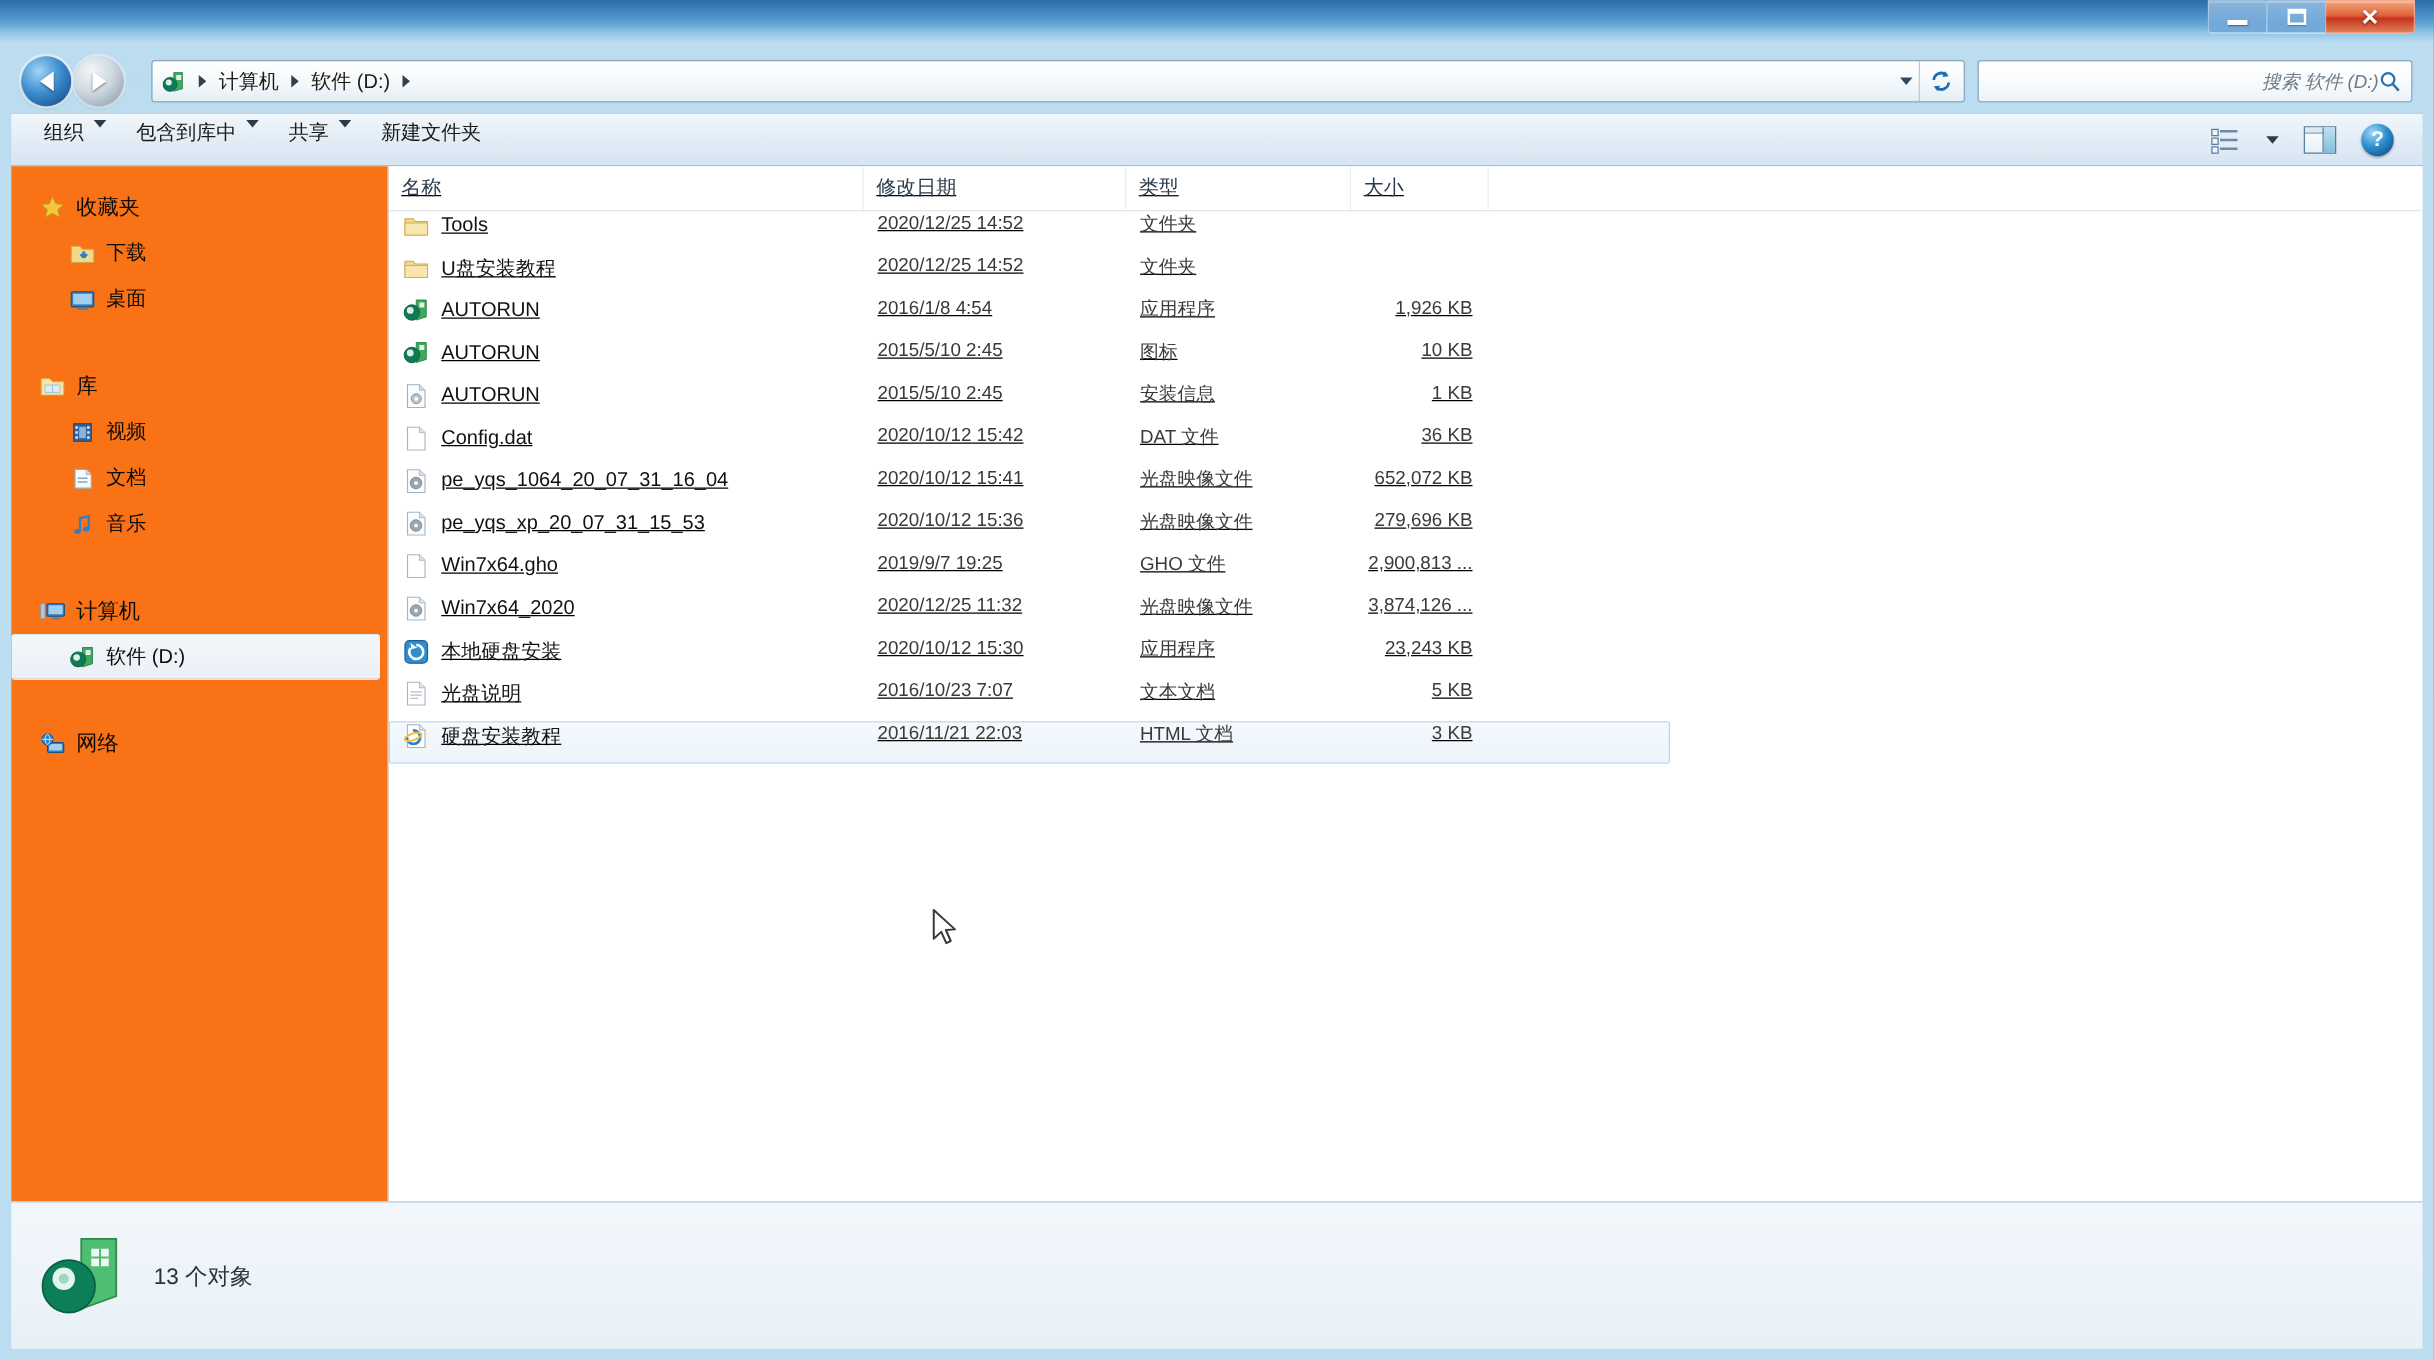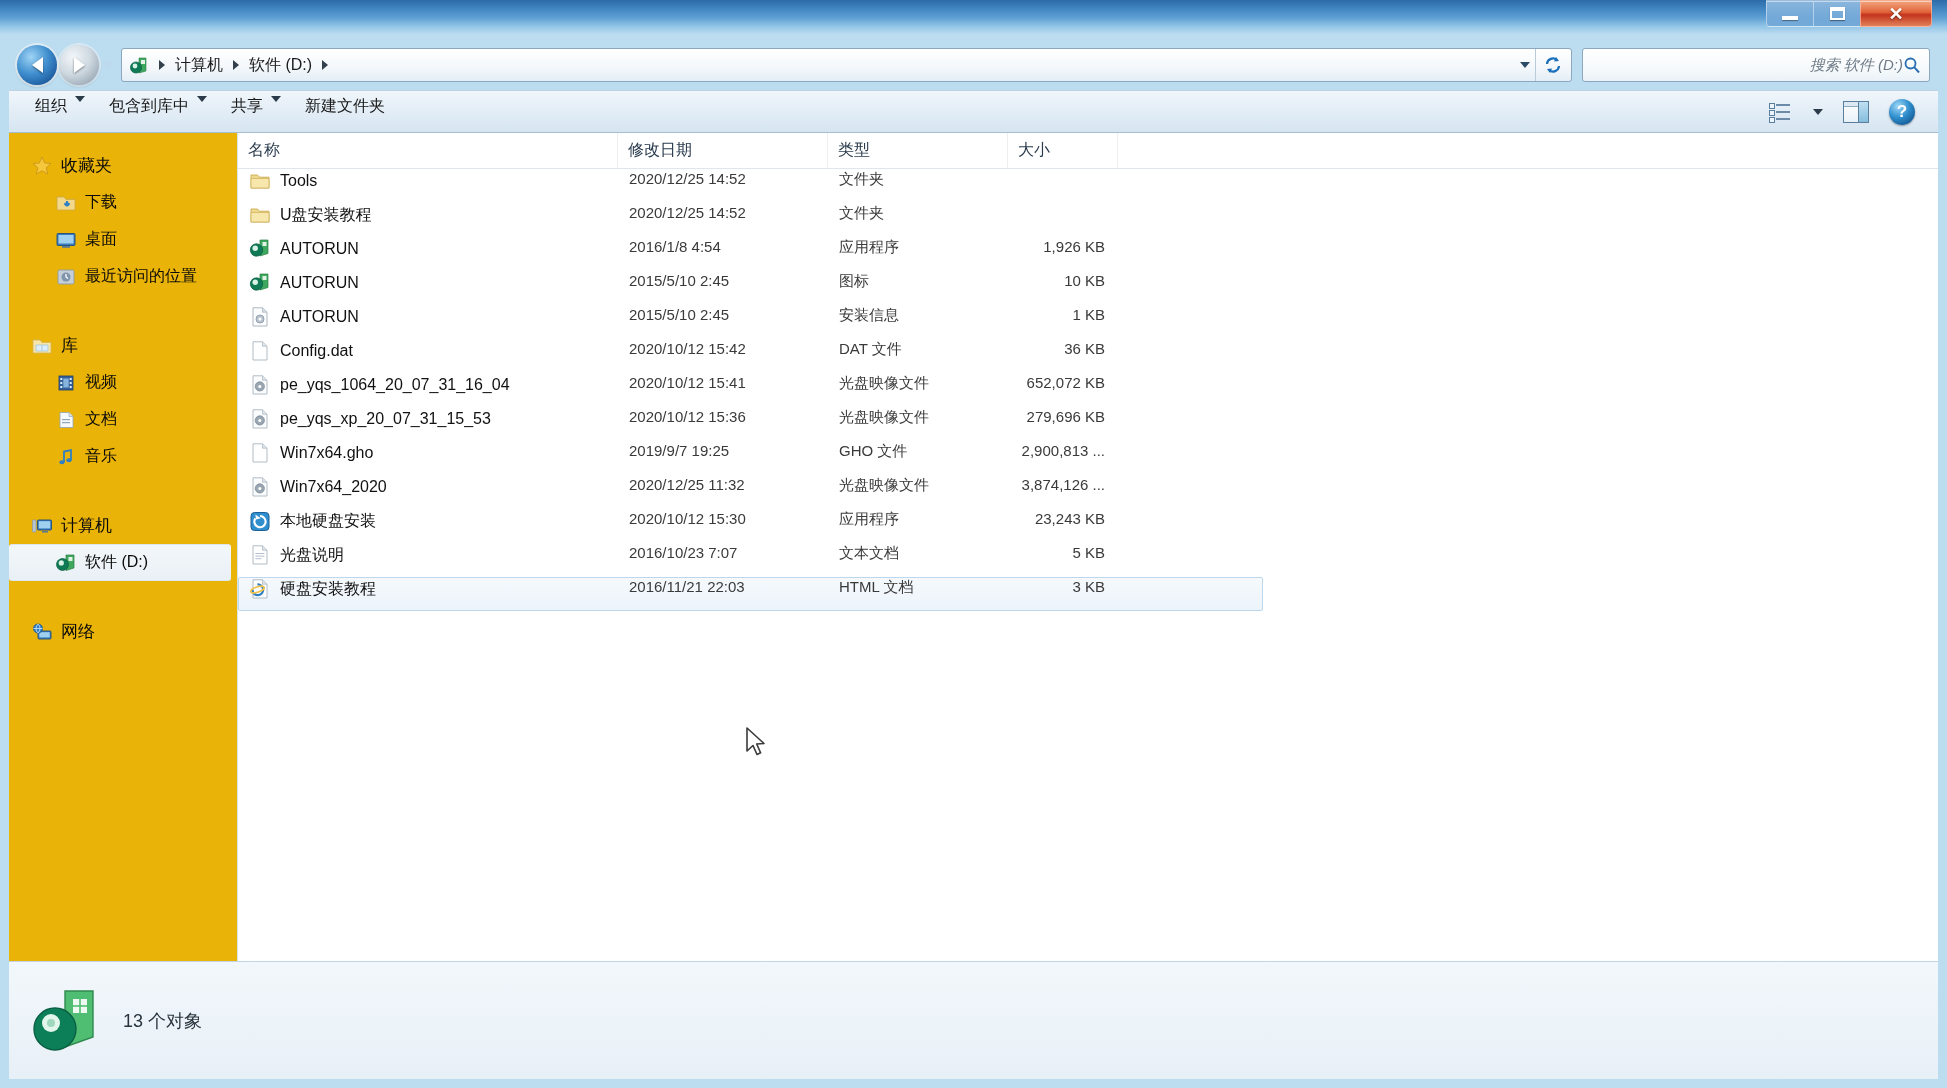--- a/index.html
+++ b/index.html
@@ -234,23 +234,23 @@
   }
 
   
   #body {
     position: absolute;
     left: 0; top: 126px; right: 0; bottom: 118px;
     display: flex;
     background: #fff;
   }
   #sidebar {
-    width: 229px;
-    flex: 0 0 auto;
-    background: #eab308;
+    width: 302px;
+    flex: 0 0 auto;
+    background: #f97316;
     border-right: 1px solid #d9e2ea;
     padding-top: 14px;
     overflow: hidden;
   }
   .nav-group { margin-bottom: 6px; }
   .nav-row {
     display: flex; align-items: center;
     height: 37px;
     padding-left: 22px;
     font-size: 17px;
@@ -262,21 +262,21 @@
     background: linear-gradient(180deg,#f3f7fa 0%, #e9f0f6 100%);
     border-top: 1px solid #dbe6ef;
     border-bottom: 1px solid #dbe6ef;
     margin-right: 6px;
     border-radius: 3px;
   }
   .nav-ico { width: 22px; height: 20px; margin-right: 8px; flex: 0 0 auto; position: relative; }
   .nav-gap { height: 26px; }
 
   
-  #listpane { flex: 1 1 auto; position: relative; overflow: hidden; }
+  #listpane { flex: 1 1 auto; position: relative; overflow: hidden; text-decoration: underline; }
   #colheader {
     display: flex;
     height: 36px;
     border-bottom: 1px solid #e0e6ec;
     position: relative;
     background: #fff;
   }
   .col {
     font-size: 16px; color: #2a3b4d;
     display: flex; align-items: center;
@@ -458,30 +458,20 @@
         <div class="nav-row child">
           <span class="nav-ico">
             <svg viewBox="0 0 22 20" width="22" height="20">
                   <rect x="2" y="3.5" width="18" height="12" rx="1" fill="#3a7bbf" stroke="#1f4f7f" stroke-width=".9"></rect>
                   <rect x="3.5" y="5" width="15" height="8.5" fill="#9fd0ef"></rect>
                   <rect x="7" y="16" width="8" height="1.8" fill="#5c7b95"></rect>
                 </svg>
           </span>
           <span>桌面</span>
         </div>
-        <div class="nav-row child">
-          <span class="nav-ico">
-            <svg viewBox="0 0 22 20" width="22" height="20">
-                  <rect x="3" y="3" width="16" height="14" rx="1.5" fill="#c5cfd8" stroke="#8d9aa6" stroke-width=".9"></rect>
-                  <circle cx="11" cy="10" r="4.5" fill="#7f95ab"></circle>
-                  <path d="M11 7 V10 L13 11.5" stroke="#fff" stroke-width="1.3" fill="none"></path>
-                </svg>
-          </span>
-          <span>最近访问的位置</span>
-        </div>
       </div>
 
       <div class="nav-gap"></div>
 
       <div class="nav-group">
         <div class="nav-row">
           <span class="nav-ico">
             <svg viewBox="0 0 22 20" width="22" height="20">
                   <path d="M2 4 H9 L11 6.4 H20 V17 H2 Z" fill="#f7e6a8" stroke="#d2b45c" stroke-width=".8"></path>
                   <path d="M5 9 H17 V15 H5 Z" fill="#dceefb" stroke="#9cbfd8" stroke-width=".7"></path>

